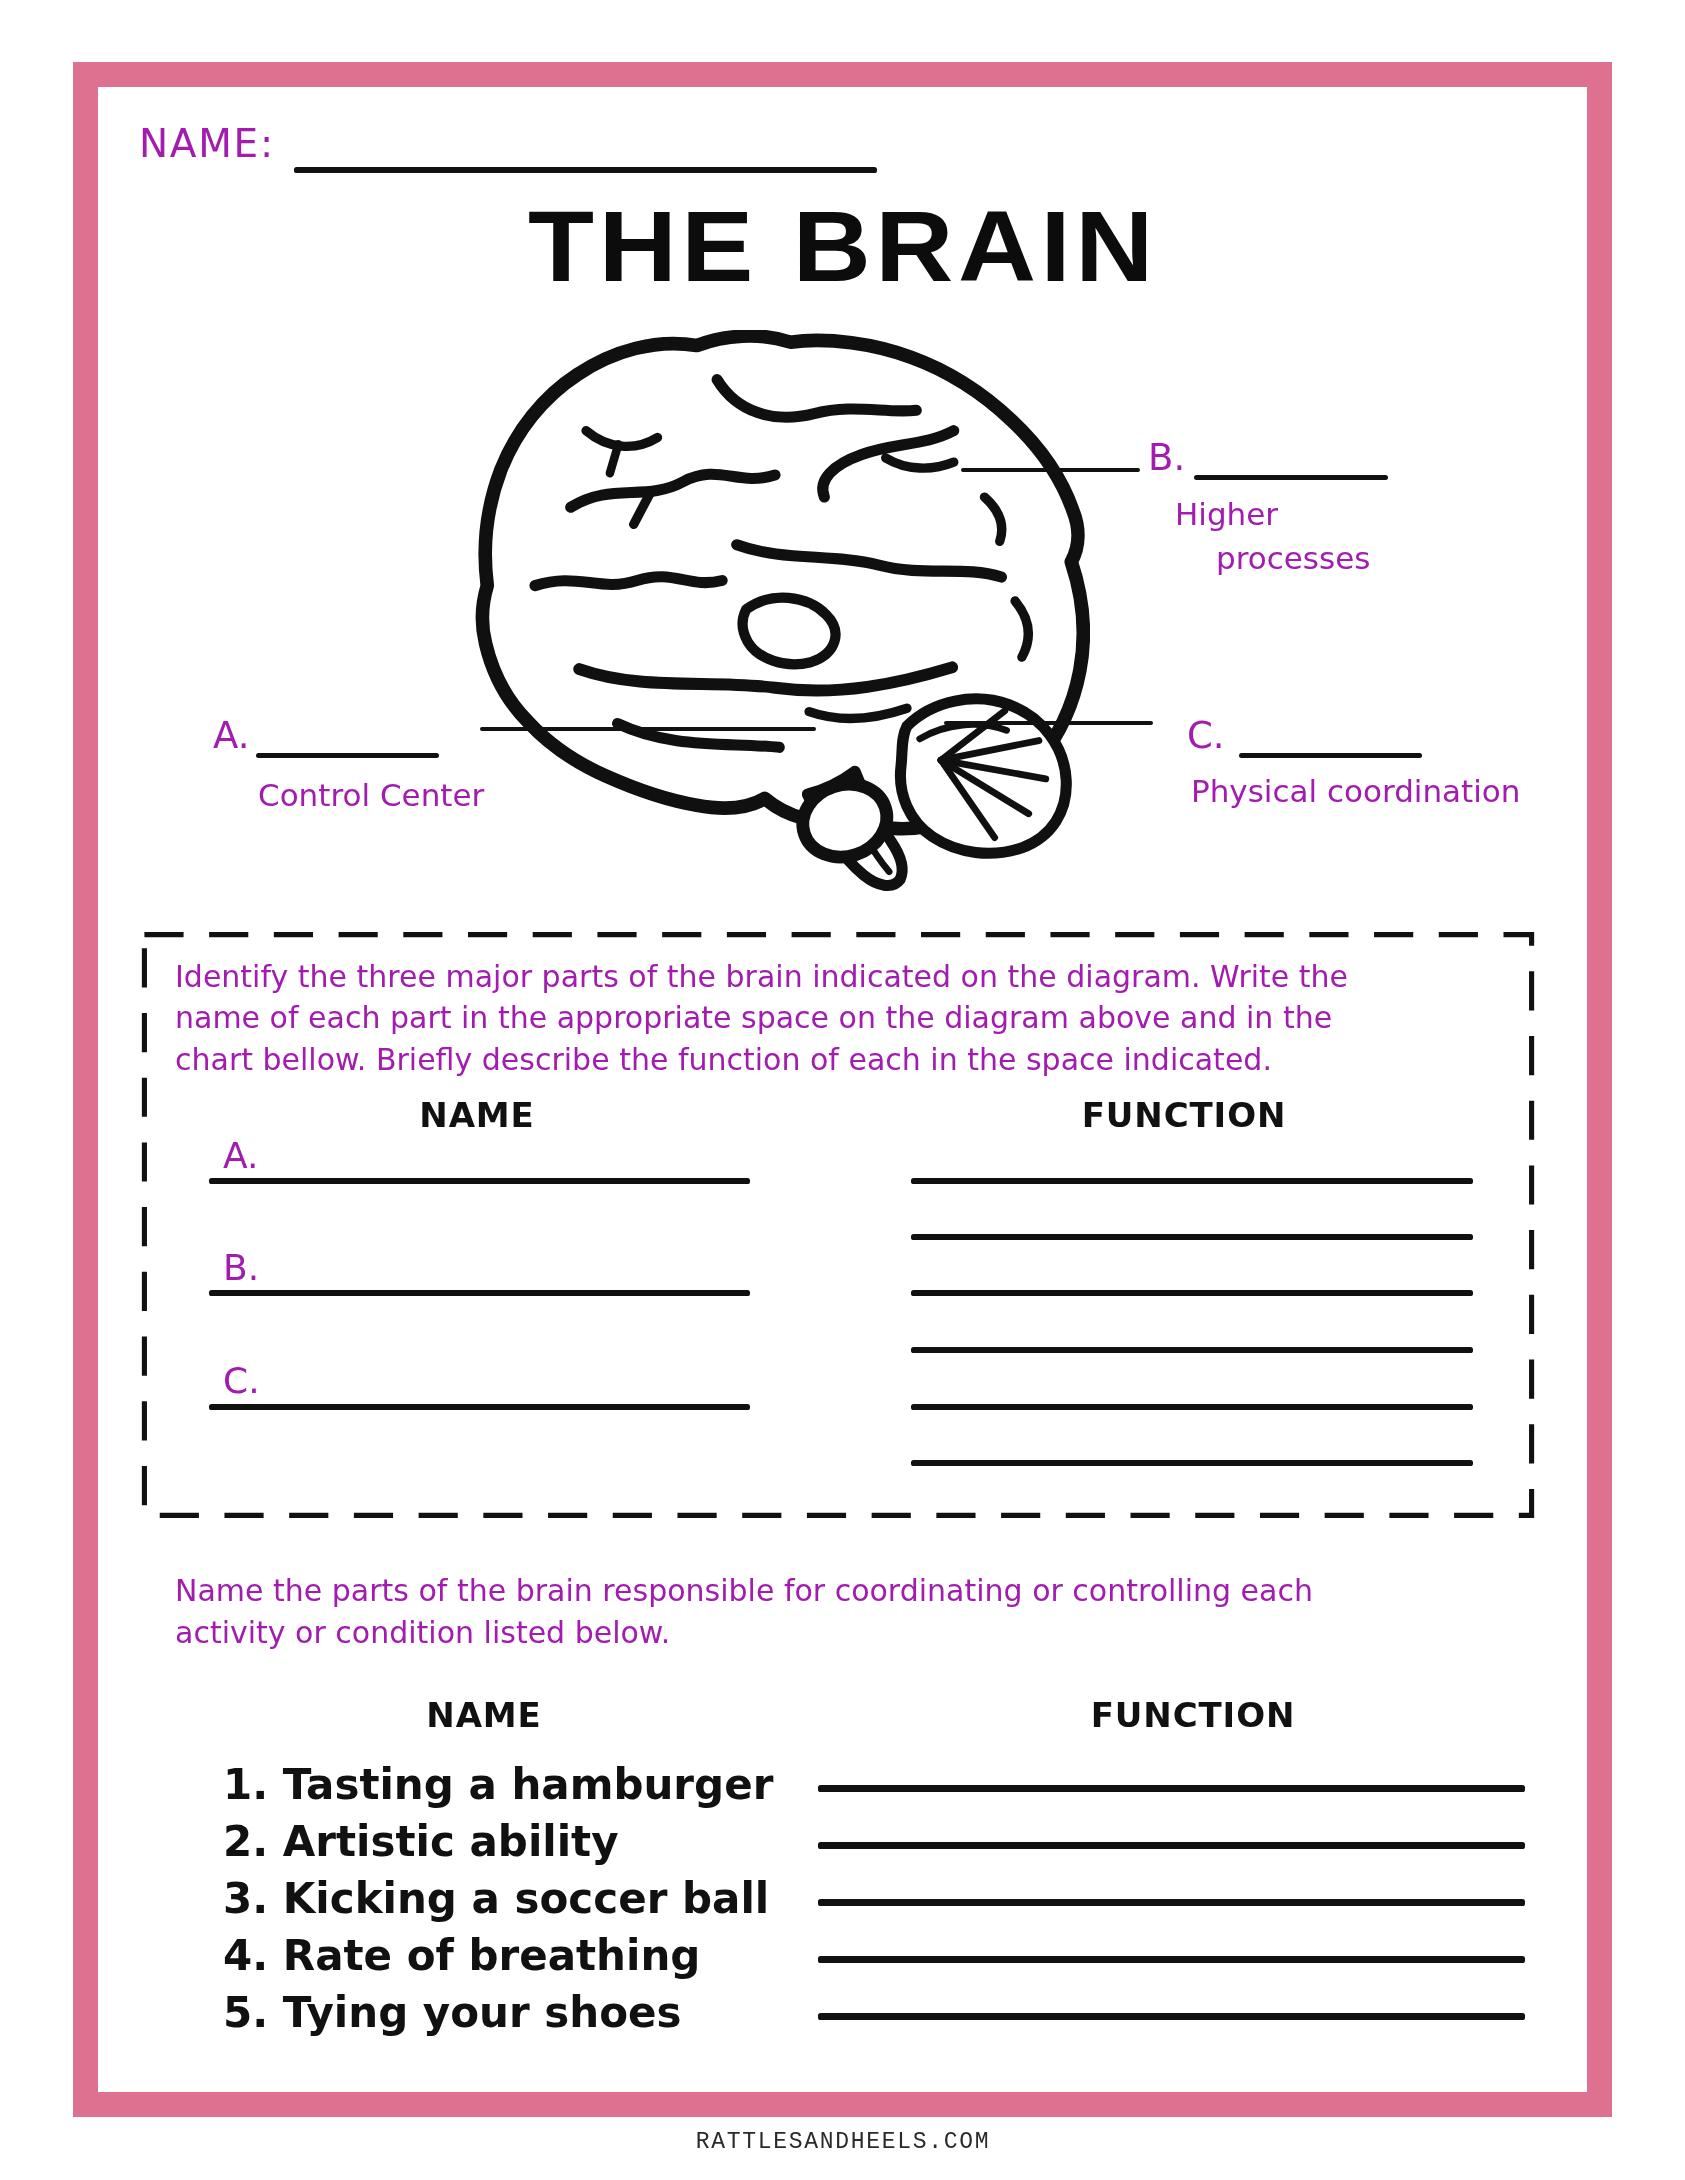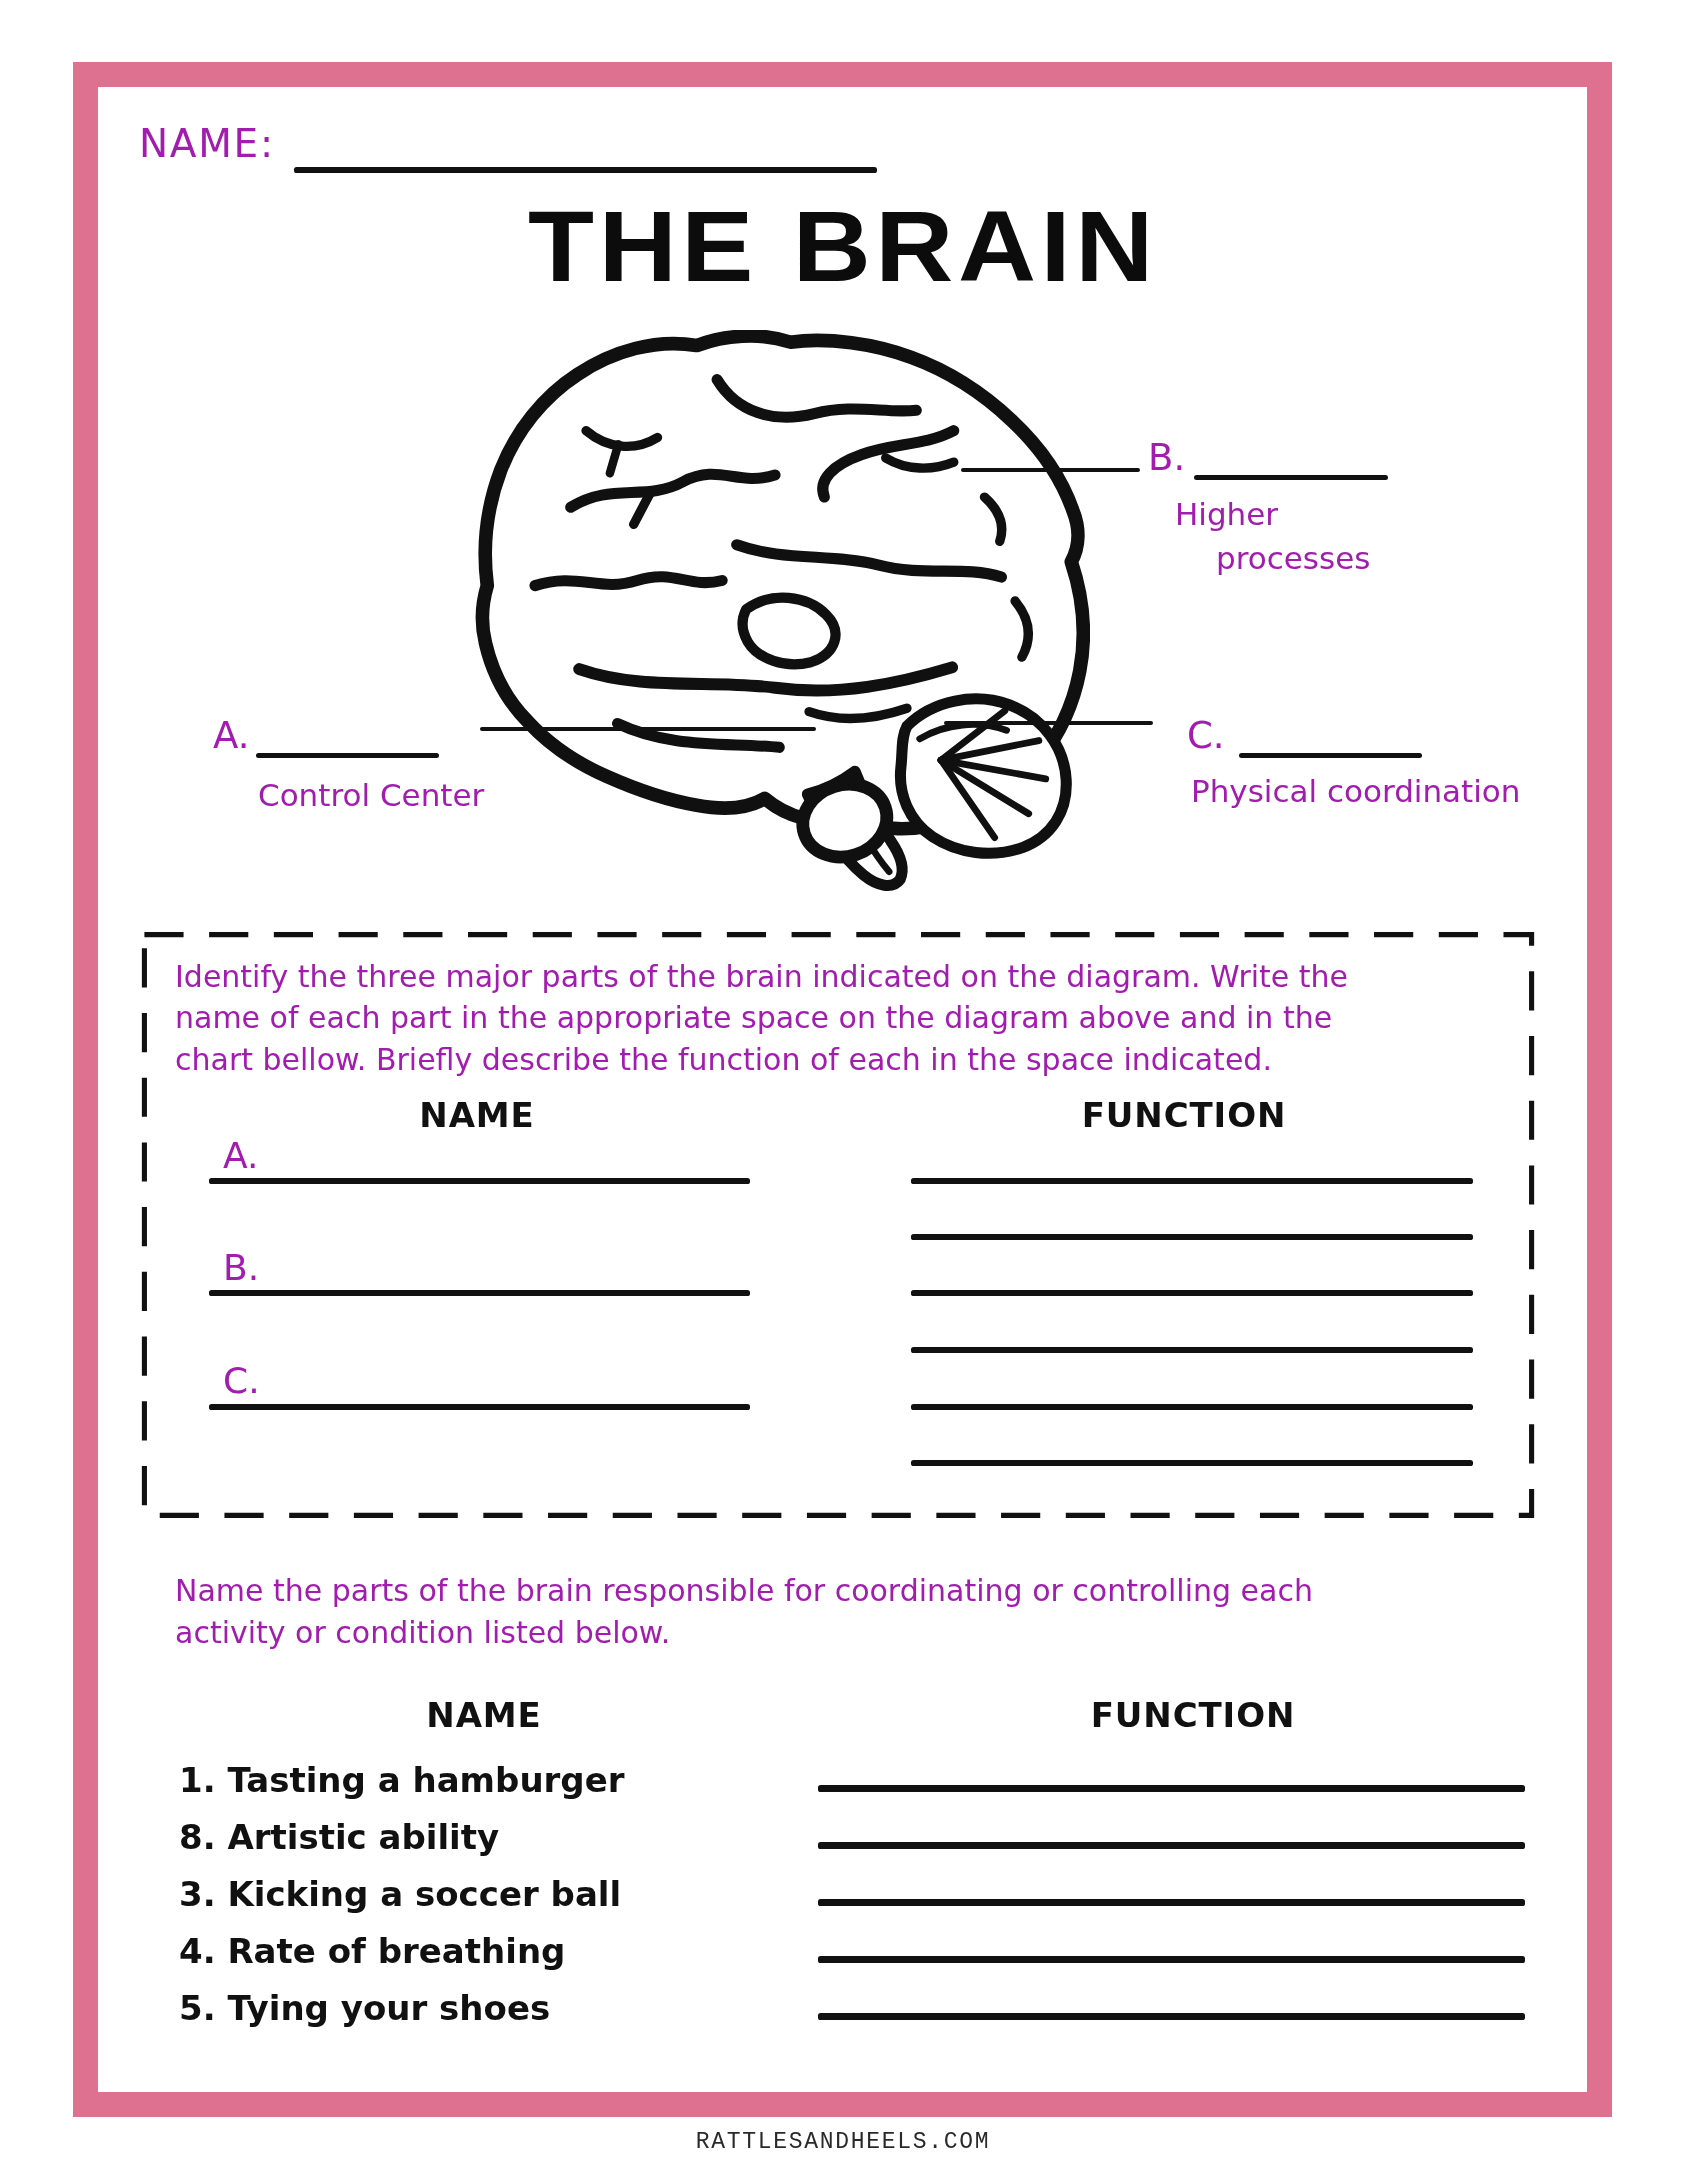--- a/index.html
+++ b/index.html
@@ -11,21 +11,21 @@
   .txt{position:absolute;white-space:nowrap;color:#a21caf;}
   .name-label{font-size:39px;letter-spacing:1.7px;}
   .title{position:absolute;left:0;right:0;top:189px;text-align:center;
          font-family:"Liberation Sans",sans-serif;font-weight:bold;font-size:101px;
          letter-spacing:4.3px;transform:scaleX(1.07);color:#0c0c0c;}
   .letter{font-size:37px;}
   .caption{font-size:31px;}
   .instr{font-size:30px;line-height:42px;}
   .col-header{position:absolute;transform:translateX(-50%);font-weight:bold;font-size:34px;letter-spacing:0.9px;white-space:nowrap;}
   .rowletter{font-size:36px;}
-  .item{position:absolute;font-weight:bold;font-size:34px;white-space:nowrap;}
+  .item{position:absolute;font-weight:bold;font-size:42px;white-space:nowrap;margin-left:44px;}
   .footer{position:absolute;left:0;right:0;top:2129px;text-align:center;
           font-family:Liberation Mono, monospace;font-size:23px;letter-spacing:1.7px;color:#2a2a2a;}
 </style>
 </head>
 <body>
 
 <div class="page">
 
   <div class="frame"></div>
 
@@ -127,21 +127,21 @@
   <div class="hline" style="left:911px;top:1404px;width:562px;height:6px;"></div>
   <div class="hline" style="left:911px;top:1460px;width:562px;height:6px;"></div>
 
   <div class="txt instr" style="left:175px;top:1570px;">Name the parts of the brain responsible for coordinating or controlling each</div>
   <div class="txt instr" style="left:175px;top:1612px;">activity or condition listed below.</div>
 
   <div class="col-header" style="left:484px;top:1695px;">NAME</div>
   <div class="col-header" style="left:1193px;top:1695px;">FUNCTION</div>
 
   <div class="item" style="left:179px;top:1760px;">1. Tasting a hamburger</div>
-  <div class="item" style="left:179px;top:1817px;">8. Artistic ability</div>
+  <div class="item" style="left:179px;top:1817px;">2. Artistic ability</div>
   <div class="item" style="left:179px;top:1874px;">3. Kicking a soccer ball</div>
   <div class="item" style="left:179px;top:1931px;">4. Rate of breathing</div>
   <div class="item" style="left:179px;top:1988px;">5. Tying your shoes</div>
 
   <div class="hline" style="left:818px;top:1785px;width:707px;height:6.8px;"></div>
   <div class="hline" style="left:818px;top:1842px;width:707px;height:6.8px;"></div>
   <div class="hline" style="left:818px;top:1899px;width:707px;height:6.8px;"></div>
   <div class="hline" style="left:818px;top:1956px;width:707px;height:6.8px;"></div>
   <div class="hline" style="left:818px;top:2013px;width:707px;height:6.8px;"></div>
 

